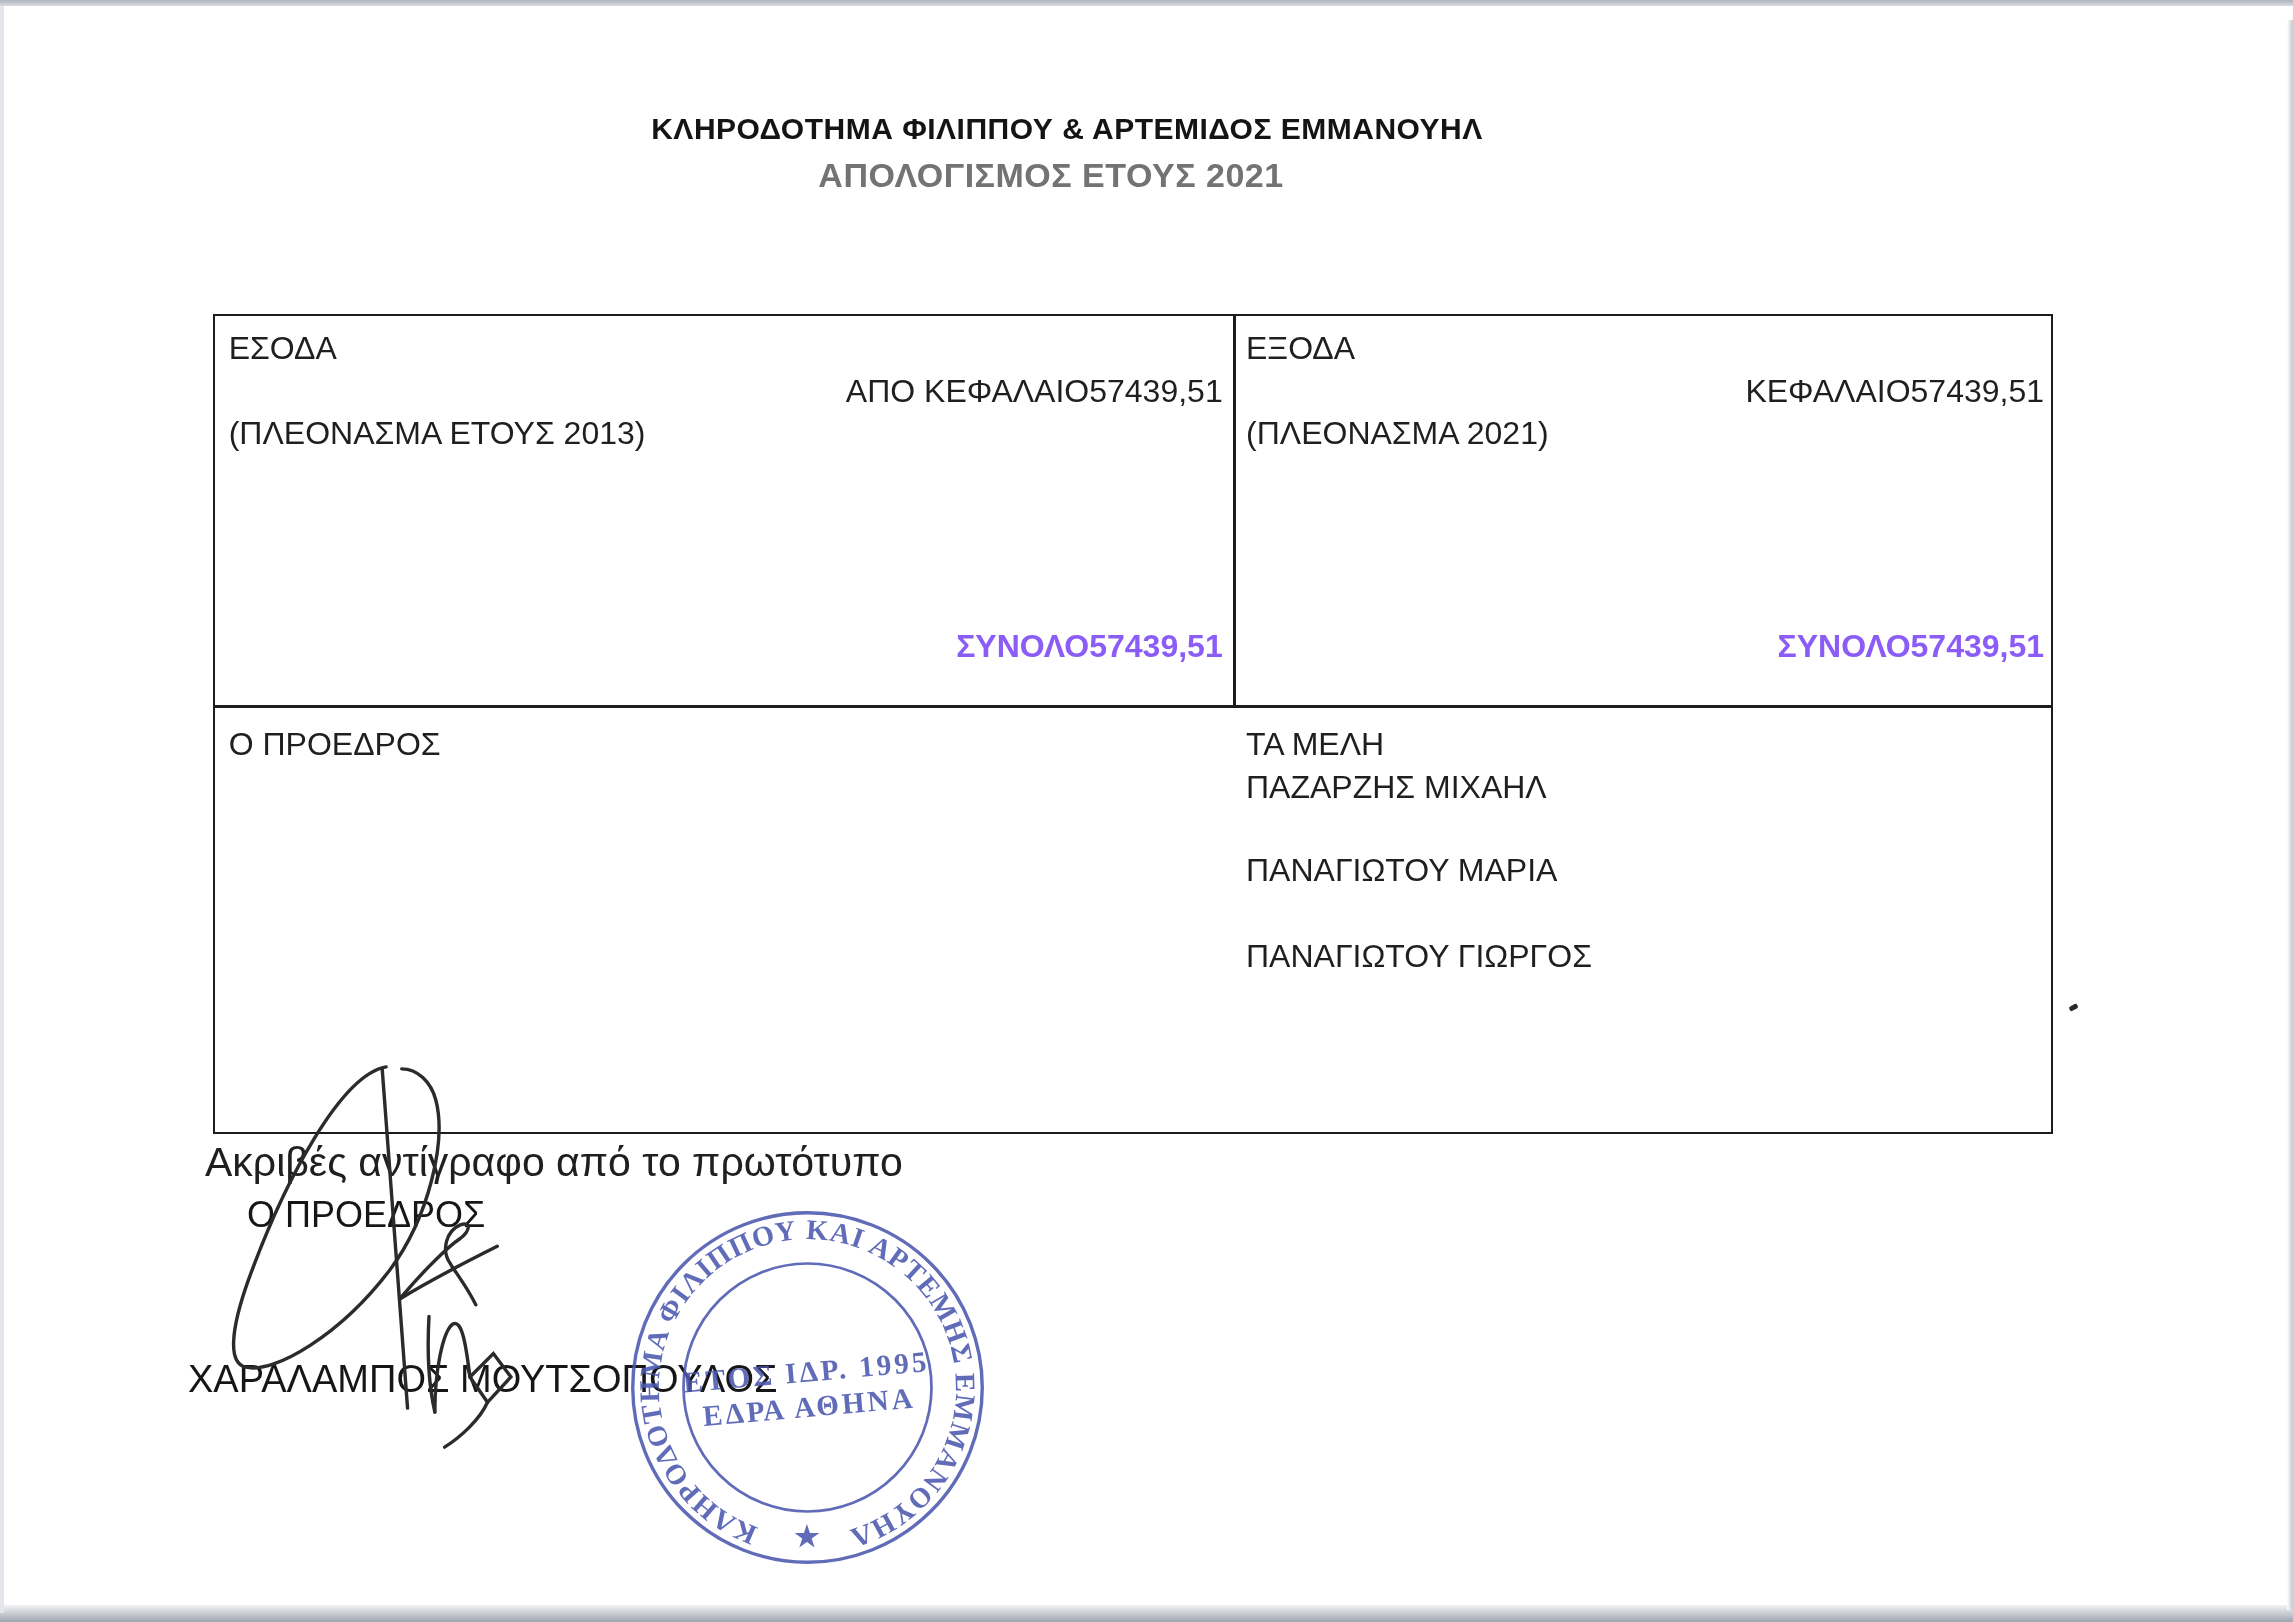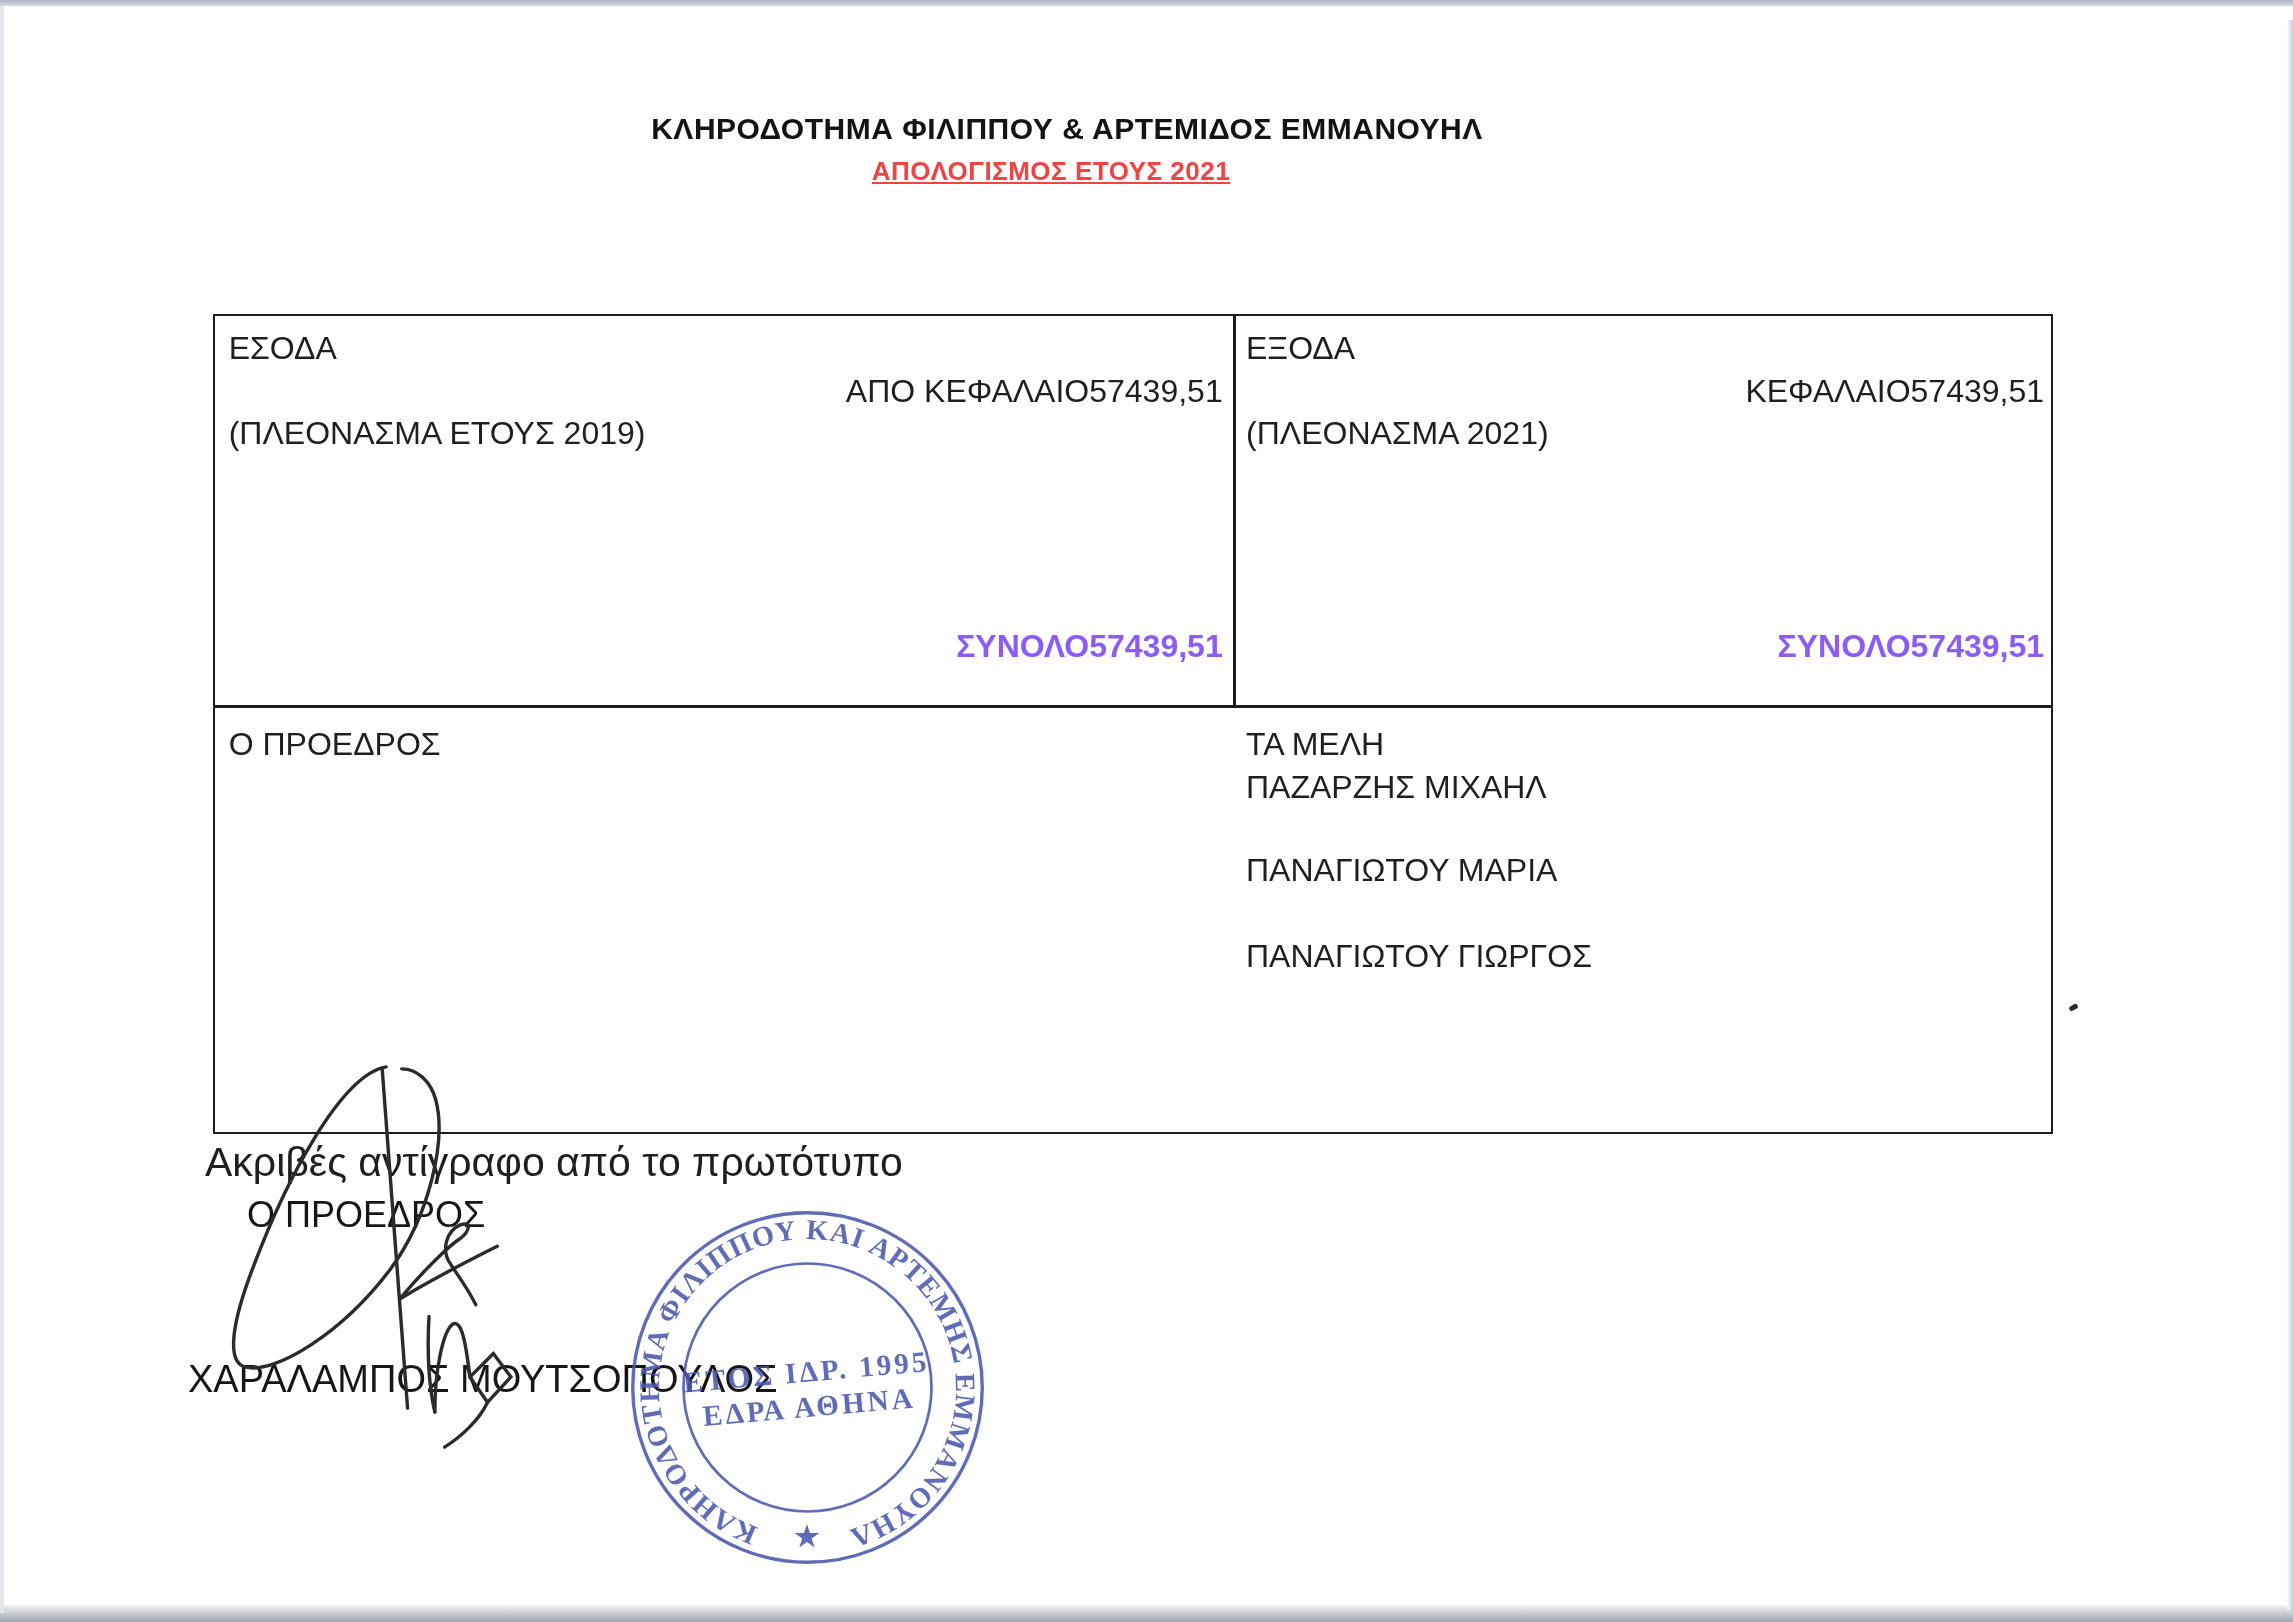--- a/index.html
+++ b/index.html
@@ -15,21 +15,21 @@
   .edge-right{position:absolute;top:19.5px;right:0;width:6.8px;height:1590px;background:linear-gradient(90deg,#ffffff,#b9bfc7);}
   .edge-left{position:absolute;top:5.9px;left:0;width:3.9px;height:1607px;background:#e3e6ea;}
   .speck{position:absolute;left:2069px;top:1005px;width:8.8px;height:4.9px;background:#2a2a2a;border-radius:2px;transform:rotate(-28deg);}
 
   .title{
     position:absolute;top:100px;left:1067px;transform:translateX(-50%);
     font-size:30px;font-weight:bold;color:#141414;white-space:nowrap;letter-spacing:0.5px;margin-top:12px;
   }
   .subtitle{
     position:absolute;top:156px;left:1051px;transform:translateX(-50%);
-    font-size:26px;font-weight:bold;color:#ef4444;white-space:nowrap;letter-spacing:0.5px;text-decoration:underline;
+    font-size:34px;font-weight:bold;color:#737373;white-space:nowrap;letter-spacing:0.5px;
   }
 
   .acct-table{
     position:absolute;left:213px;top:314px;width:1840px;height:820px;
     border:2.9px solid #1c1c1c;box-sizing:border-box;font-size:32px;
   }
   .vdiv{position:absolute;left:1018px;top:0;width:2.9px;height:389px;background:#1c1c1c;}
   .hdiv{position:absolute;left:0;top:389px;width:100%;height:2.9px;background:#1c1c1c;}
   .cellline{position:absolute;white-space:nowrap;}
   .amountrow{position:absolute;display:flex;justify-content:flex-end;}
@@ -60,21 +60,21 @@
 
   <div class="acct-table">
     <div class="vdiv"></div>
     <div class="hdiv"></div>
 
     <div class="cellline" style="left:13.7px;top:13.7px;">ΕΣΟΔΑ</div>
     <div class="amountrow" style="left:13.7px;top:57px;width:994px;">
       <span>ΑΠΟ ΚΕΦΑΛΑΙΟ</span>
       <span>57439,51</span>
     </div>
-    <div class="cellline" style="left:13.7px;top:99px;">(ΠΛΕΟΝΑΣΜΑ ΕΤΟΥΣ 2019)</div>
+    <div class="cellline" style="left:13.7px;top:99px;">(ΠΛΕΟΝΑΣΜΑ ΕΤΟΥΣ 2013)</div>
     <div class="amountrow bold" style="left:13.7px;top:312px;width:994px;">
       <span>ΣΥΝΟΛΟ</span>
       <span>57439,51</span>
     </div>
 
     <div class="cellline" style="left:1031px;top:13.7px;">ΕΞΟΔΑ</div>
     <div class="amountrow" style="left:1031px;top:57px;width:798px;">
       <span>ΚΕΦΑΛΑΙΟ</span>
       <span>57439,51</span>
     </div>

